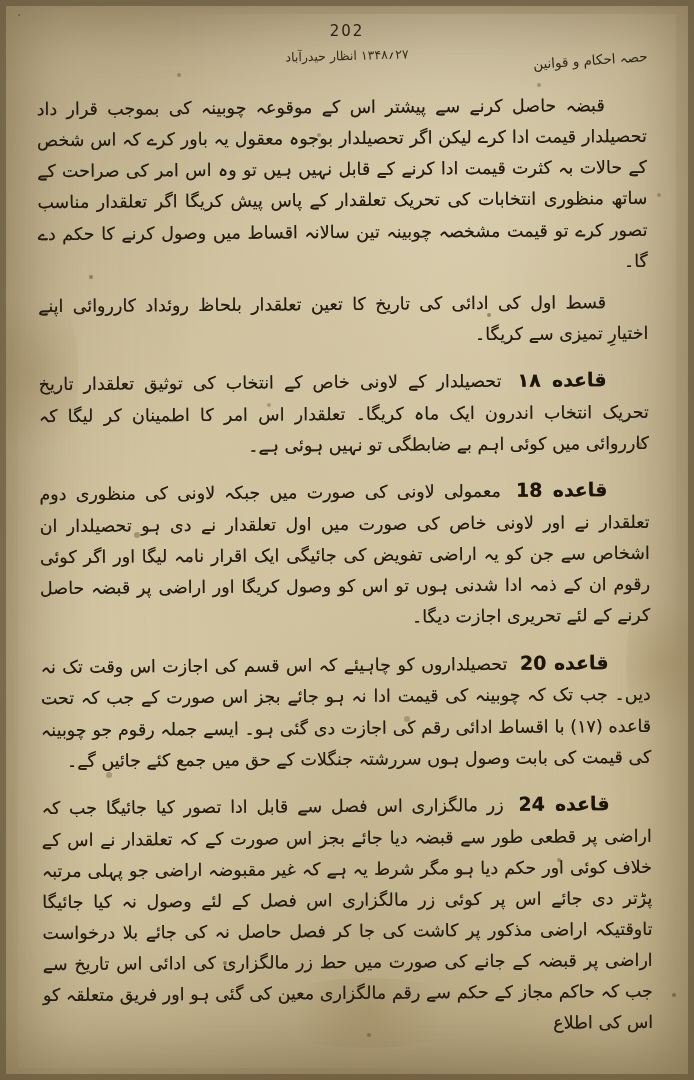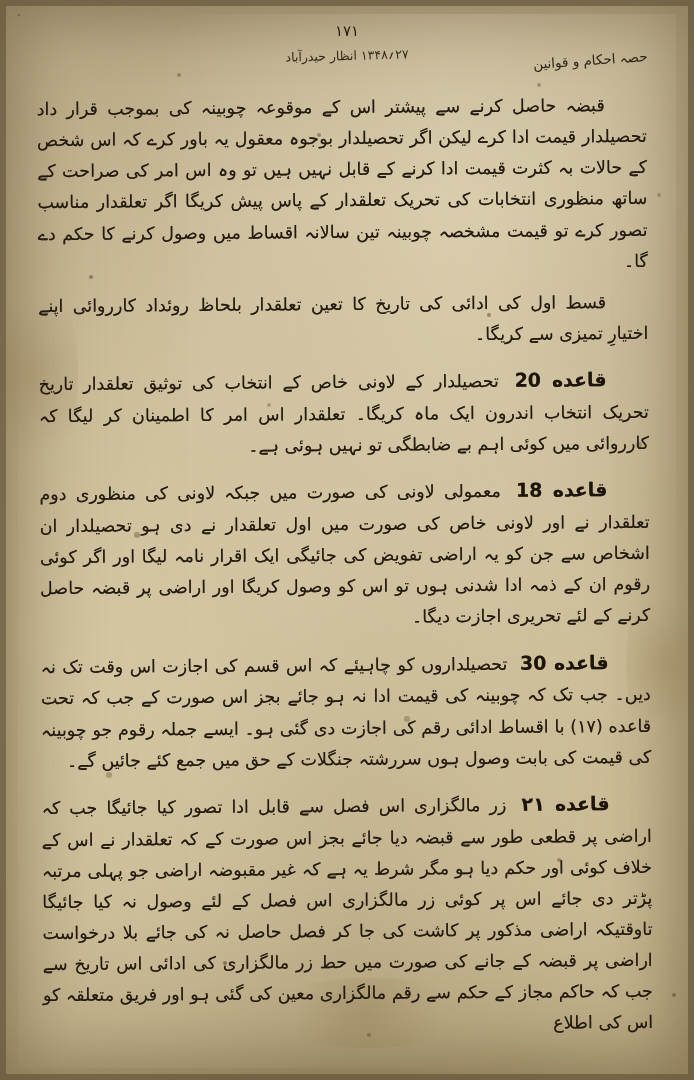--- a/index.html
+++ b/index.html
@@ -90,43 +90,43 @@
 <body>
 
 <div class="scan">
   <div class="page-inner">
     <div class="speckles"></div>
     <div class="stain s1"></div>
     <div class="stain s2"></div>
     <div class="stain s3"></div>
 
     <div class="top-strip">
-      <div class="page-number">۱۷۱</div>
+      <div class="page-number">202</div>
       <div class="press-line">۲۷؍۱۳۴۸ انظار حیدرآباد</div>
       <div class="corner-label">حصہ احکام و قوانین</div>
     </div>
 
     <div class="body-text">
       <p class="para">
         <span>قبضہ حاصل کرنے سے پیشتر اس کے موقوعہ چوبینہ کی بموجب قرار داد تحصیلدار قیمت ادا کرے لیکن اگر تحصیلدار بوجوہ معقول یہ باور کرے کہ اس شخص کے حالات بہ کثرت قیمت ادا کرنے کے قابل نہیں ہیں تو وہ اس امر کی صراحت کے ساتھ منظوری انتخابات کی تحریک تعلقدار کے پاس پیش کریگا اگر تعلقدار مناسب تصور کرے تو قیمت مشخصہ چوبینہ تین سالانہ اقساط میں وصول کرنے کا حکم دے گا۔</span>
       </p>
       <p class="para">
         <span>قسط اول کی ادائی کی تاریخ کا تعین تعلقدار بلحاظ روئداد کارروائی اپنے اختیارِ تمیزی سے کریگا۔</span>
       </p>
       <p class="para rule">
-        <span class="rule-label">قاعده 20</span>
+        <span class="rule-label">قاعده ۱۸</span>
         <span>تحصیلدار کے لاونی خاص کے انتخاب کی توثیق تعلقدار تاریخ تحریک انتخاب اندرون ایک ماہ کریگا۔ تعلقدار اس امر کا اطمینان کر لیگا کہ کارروائی میں کوئی اہم بے ضابطگی تو نہیں ہوئی ہے۔</span>
       </p>
       <p class="para rule">
         <span class="rule-label">قاعده 18</span>
         <span>معمولی لاونی کی صورت میں جبکہ لاونی کی منظوری دوم تعلقدار نے اور لاونی خاص کی صورت میں اول تعلقدار نے دی ہو تحصیلدار ان اشخاص سے جن کو یہ اراضی تفویض کی جائیگی ایک اقرار نامہ لیگا اور اگر کوئی رقوم ان کے ذمہ ادا شدنی ہوں تو اس کو وصول کریگا اور اراضی پر قبضہ حاصل کرنے کے لئے تحریری اجازت دیگا۔</span>
       </p>
       <p class="para rule">
-        <span class="rule-label">قاعده 30</span>
+        <span class="rule-label">قاعده 20</span>
         <span>تحصیلداروں کو چاہیئے کہ اس قسم کی اجازت اس وقت تک نہ دیں۔ جب تک کہ چوبینہ کی قیمت ادا نہ ہو جائے بجز اس صورت کے جب کہ تحت قاعده (۱۷) با اقساط ادائی رقم کی اجازت دی گئی ہو۔ ایسے جملہ رقوم جو چوبینہ کی قیمت کی بابت وصول ہوں سررشتہ جنگلات کے حق میں جمع کئے جائیں گے۔</span>
       </p>
       <p class="para rule">
-        <span class="rule-label">قاعده ۲۱</span>
+        <span class="rule-label">قاعده 24</span>
         <span>زر مالگزاری اس فصل سے قابل ادا تصور کیا جائیگا جب کہ اراضی پر قطعی طور سے قبضہ دیا جائے بجز اس صورت کے کہ تعلقدار نے اس کے خلاف کوئی اور حکم دیا ہو مگر شرط یہ ہے کہ غیر مقبوضہ اراضی جو پہلی مرتبہ پڑتر دی جائے اس پر کوئی زر مالگزاری اس فصل کے لئے وصول نہ کیا جائیگا تاوقتیکہ اراضی مذکور پر کاشت کی جا کر فصل حاصل نہ کی جائے بلا درخواست اراضی پر قبضہ کے جانے کی صورت میں حط زر مالگزاری کی ادائی اس تاریخ سے جب کہ حاکم مجاز کے حکم سے رقم مالگزاری معین کی گئی ہو اور فریق متعلقہ کو اس کی اطلاع</span>
       </p>
     </div>
   </div>
 </div>
 
 </body></html>

